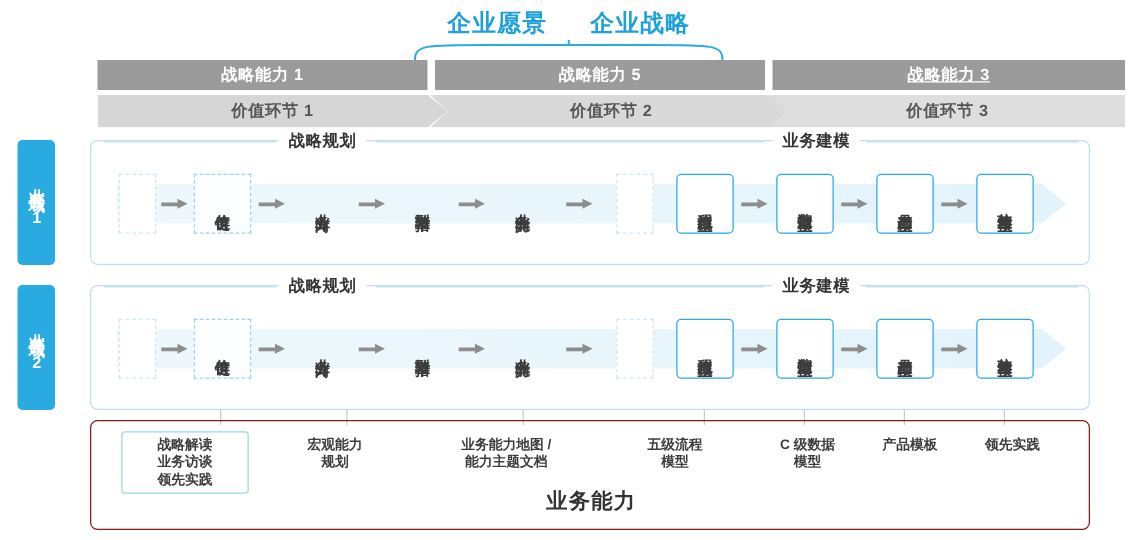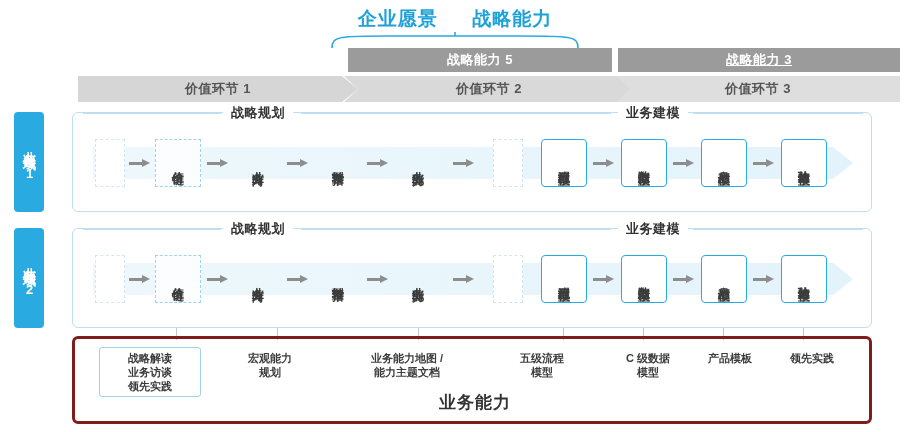--- a/index.html
+++ b/index.html
@@ -117,21 +117,21 @@
   .arr{
     position:absolute;top:46px;width:22px;height:9px;
   }
   .arr .shaft{position:absolute;left:0;top:3px;width:14px;height:3px;background:#8d8d8d;}
   .arr .head{position:absolute;left:13px;top:0;width:0;height:0;
     border-top:4.5px solid transparent;border-bottom:4.5px solid transparent;border-left:8px solid #8d8d8d;}
 
   
   .tool-box{
     position:absolute;left:72px;top:336px;width:800px;height:88px;
-    border:3px solid #7f1d1d;border-radius:6px;box-sizing:border-box;
+    border:1px solid #7f1d1d;border-radius:6px;box-sizing:border-box;
   }
   .tool-title{
     position:absolute;left:0;top:52px;width:800px;text-align:center;
     font-size:17px;font-weight:bold;color:#333;letter-spacing:1px;
   }
   .tool-item{
     position:absolute;top:8px;
     font-size:11px;line-height:14px;font-weight:bold;color:#3c3c3c;
     text-align:center;
   }
@@ -143,29 +143,30 @@
   .tick{position:absolute;width:1px;background:#c9c9c9;}
 </style>
 </head>
 <body>
 
 <div class="canvas">
 
   <div class="top-titles">
     <span>企业愿景</span>
     <span class="gap"></span>
-    <span>战略能力</span>
+    <span>企业战略</span>
   </div>
 
   <svg class="brace" viewBox="0 0 250 16">
     <path d="M2 16 C2 4, 10 4, 60 4 L190 4 C240 4, 248 4, 248 16" fill="none" stroke="#29abe2" stroke-width="1.6"></path>
     <path d="M125 0 L125 4" fill="none" stroke="#29abe2" stroke-width="1.6"></path>
   </svg>
 
   <div class="cap-row">
+    <div class="cap c1">战略能力 1</div>
     <div class="cap c2">战略能力 5</div>
     <div class="cap c3">战略能力 3</div>
   </div>
 
   <div class="stage-row">
     <div class="stage s1">价值环节 1</div>
     <div class="stage s2">价值环节 2</div>
     <div class="stage s3">价值环节 3</div>
   </div>
 

